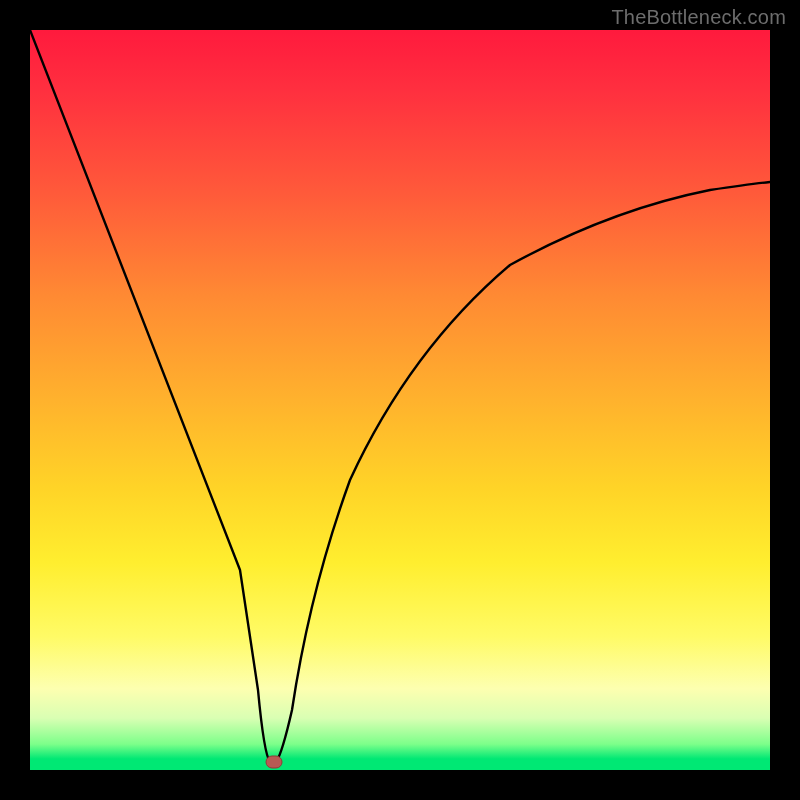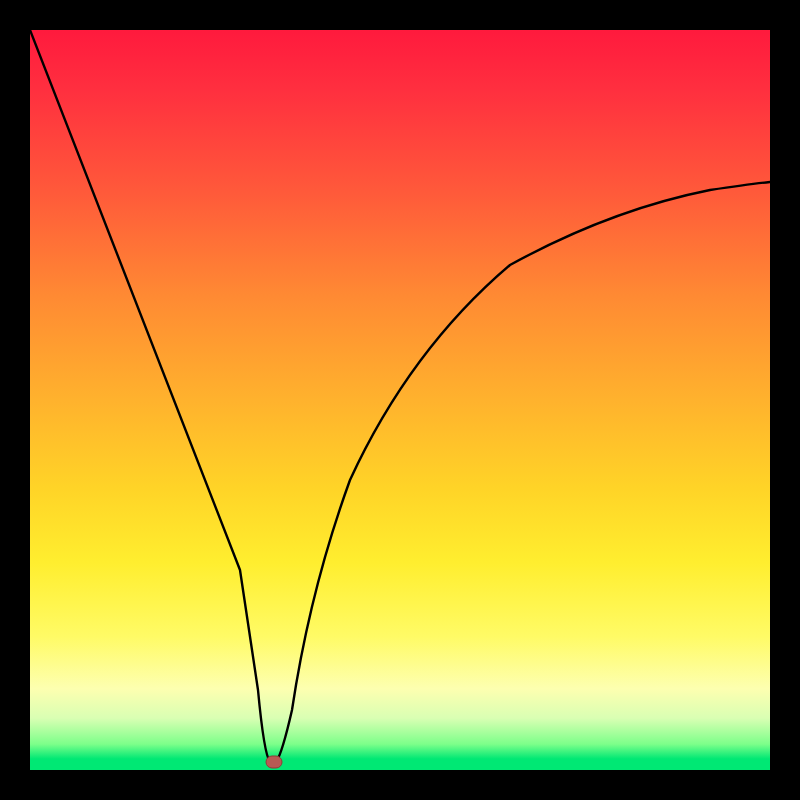--- a/index.html
+++ b/index.html
@@ -57,20 +57,21 @@
     inset: 0;
     width: 100%;
     height: 100%;
   }
 </style>
 </head>
 <body>
 
 <div class="frame">
 
+  <div class="watermark">TheBottleneck.com</div>
 
   <div class="plot-area">
     <svg class="curve" viewBox="0 0 740 740" preserveAspectRatio="none">
 
       <path d="M 0 0
                L 210 540
                L 228 660
                Q 234 724 240 732
                L 246 732
                Q 252 724 262 680

